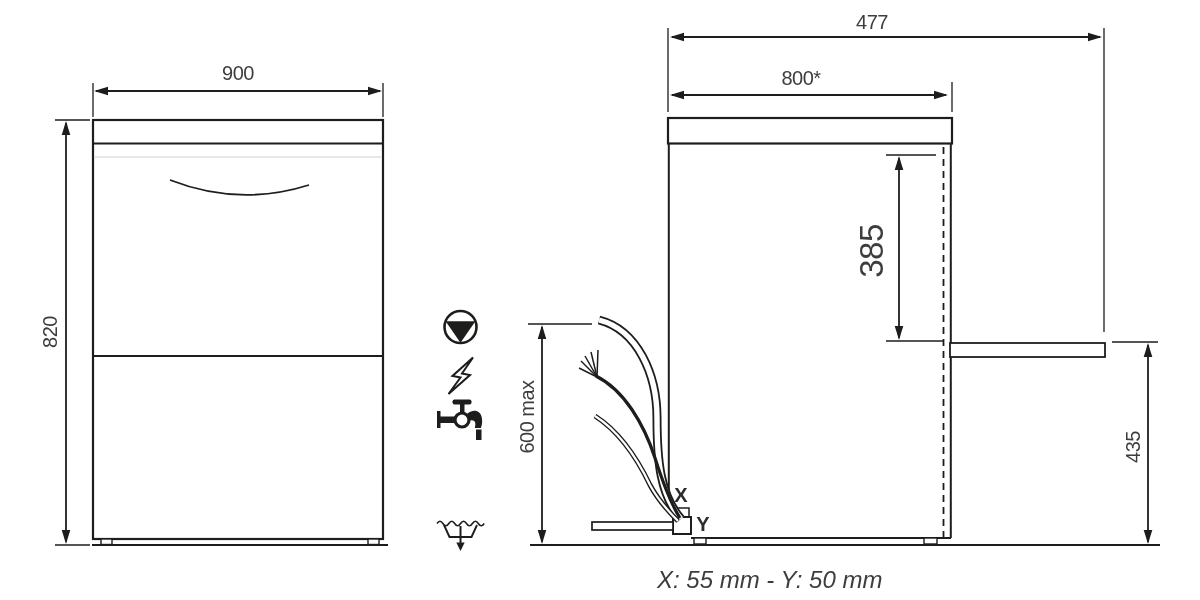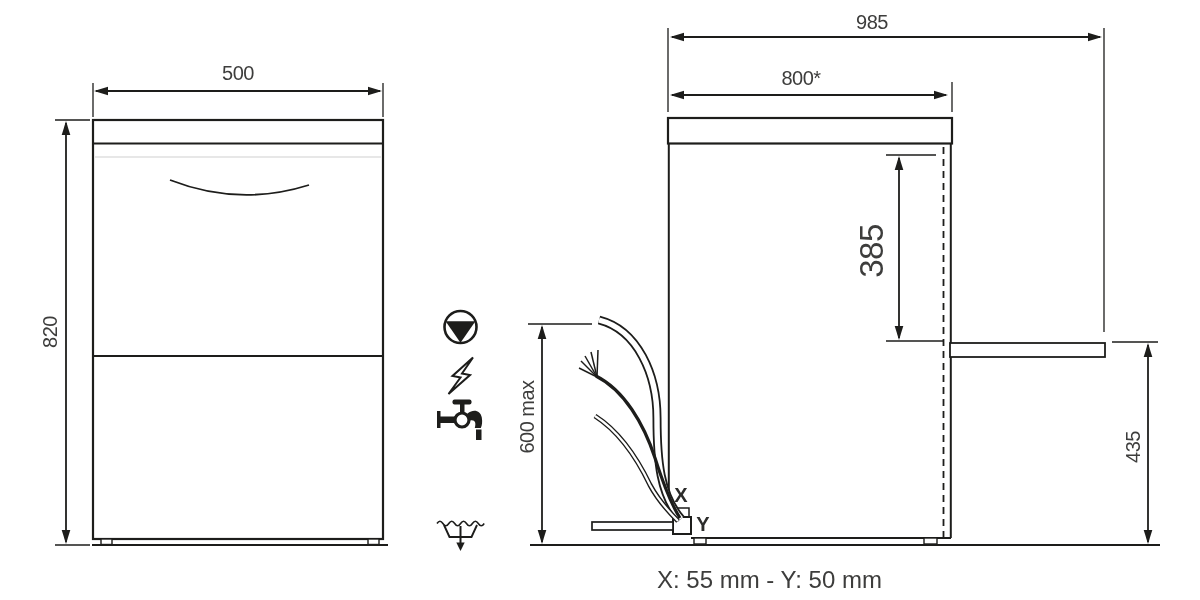--- a/index.html
+++ b/index.html
@@ -4,21 +4,21 @@
 <style>
   html,body{margin:0;padding:0;background:#fff;}
   .canvas{position:relative;width:1200px;height:600px;background:#fff;overflow:hidden;
           font-family:"Liberation Sans",sans-serif;}
   .canvas svg{position:absolute;left:0;top:0;}
   .lbl{position:absolute;color:#3d3d3c;font-size:20px;letter-spacing:-0.5px;white-space:nowrap;
        transform:translate(-50%,-50%);line-height:1;}
   .rot{transform:translate(-50%,-50%) rotate(-90deg);}
   .big{font-size:33px;}
   .pt{font-size:20px;font-weight:700;color:#2c2c2b;letter-spacing:0;}
-  .footnote{position:absolute;left:657px;top:566px;transform:none;
+  .footnote{position:absolute;left:657px;top:566px;transform:none;font-style:italic;
             font-size:24px;color:#3d3d3c;letter-spacing:0;}
 </style>
 </head>
 <body>
 
 <div class="canvas">
 
   <svg width="1200" height="600" viewBox="0 0 1200 600">
 
     <g stroke="#1d1d1b" fill="none">
@@ -135,25 +135,25 @@
       </g>
       <g stroke="#1d1d1b" fill="none">
         <path d="M437,523.5 q2.95,-4.6 5.9,0 t5.9,0 t5.9,0 t5.9,0 t5.9,0 t5.9,0 t5.9,0 t5.9,0" stroke-width="1.6"></path>
         <polyline points="444,525 449.5,537 471.5,537 477,525" stroke-width="1.9"></polyline>
         <line x1="460.5" y1="526" x2="460.5" y2="543.5" stroke-width="2"></line>
         <polygon points="456.3,542.5 464.7,542.5 460.5,551" fill="#1d1d1b" stroke="none"></polygon>
       </g>
     </g>
   </svg>
 
-  <div class="lbl" style="left:238px;top:73px">500</div>
+  <div class="lbl" style="left:238px;top:73px">900</div>
 
   <div class="lbl rot" style="left:50px;top:332px">820</div>
 
-  <div class="lbl" style="left:872px;top:22px">985</div>
+  <div class="lbl" style="left:872px;top:22px">477</div>
 
   <div class="lbl" style="left:801px;top:78px">800*</div>
 
   <div class="lbl rot big" style="left:871px;top:251px">385</div>
 
   <div class="lbl rot" style="left:1133px;top:447px">435</div>
 
   <div class="lbl rot" style="left:527px;top:417px">600 max</div>
 
   <div class="lbl pt" style="left:681px;top:495px">X</div>

